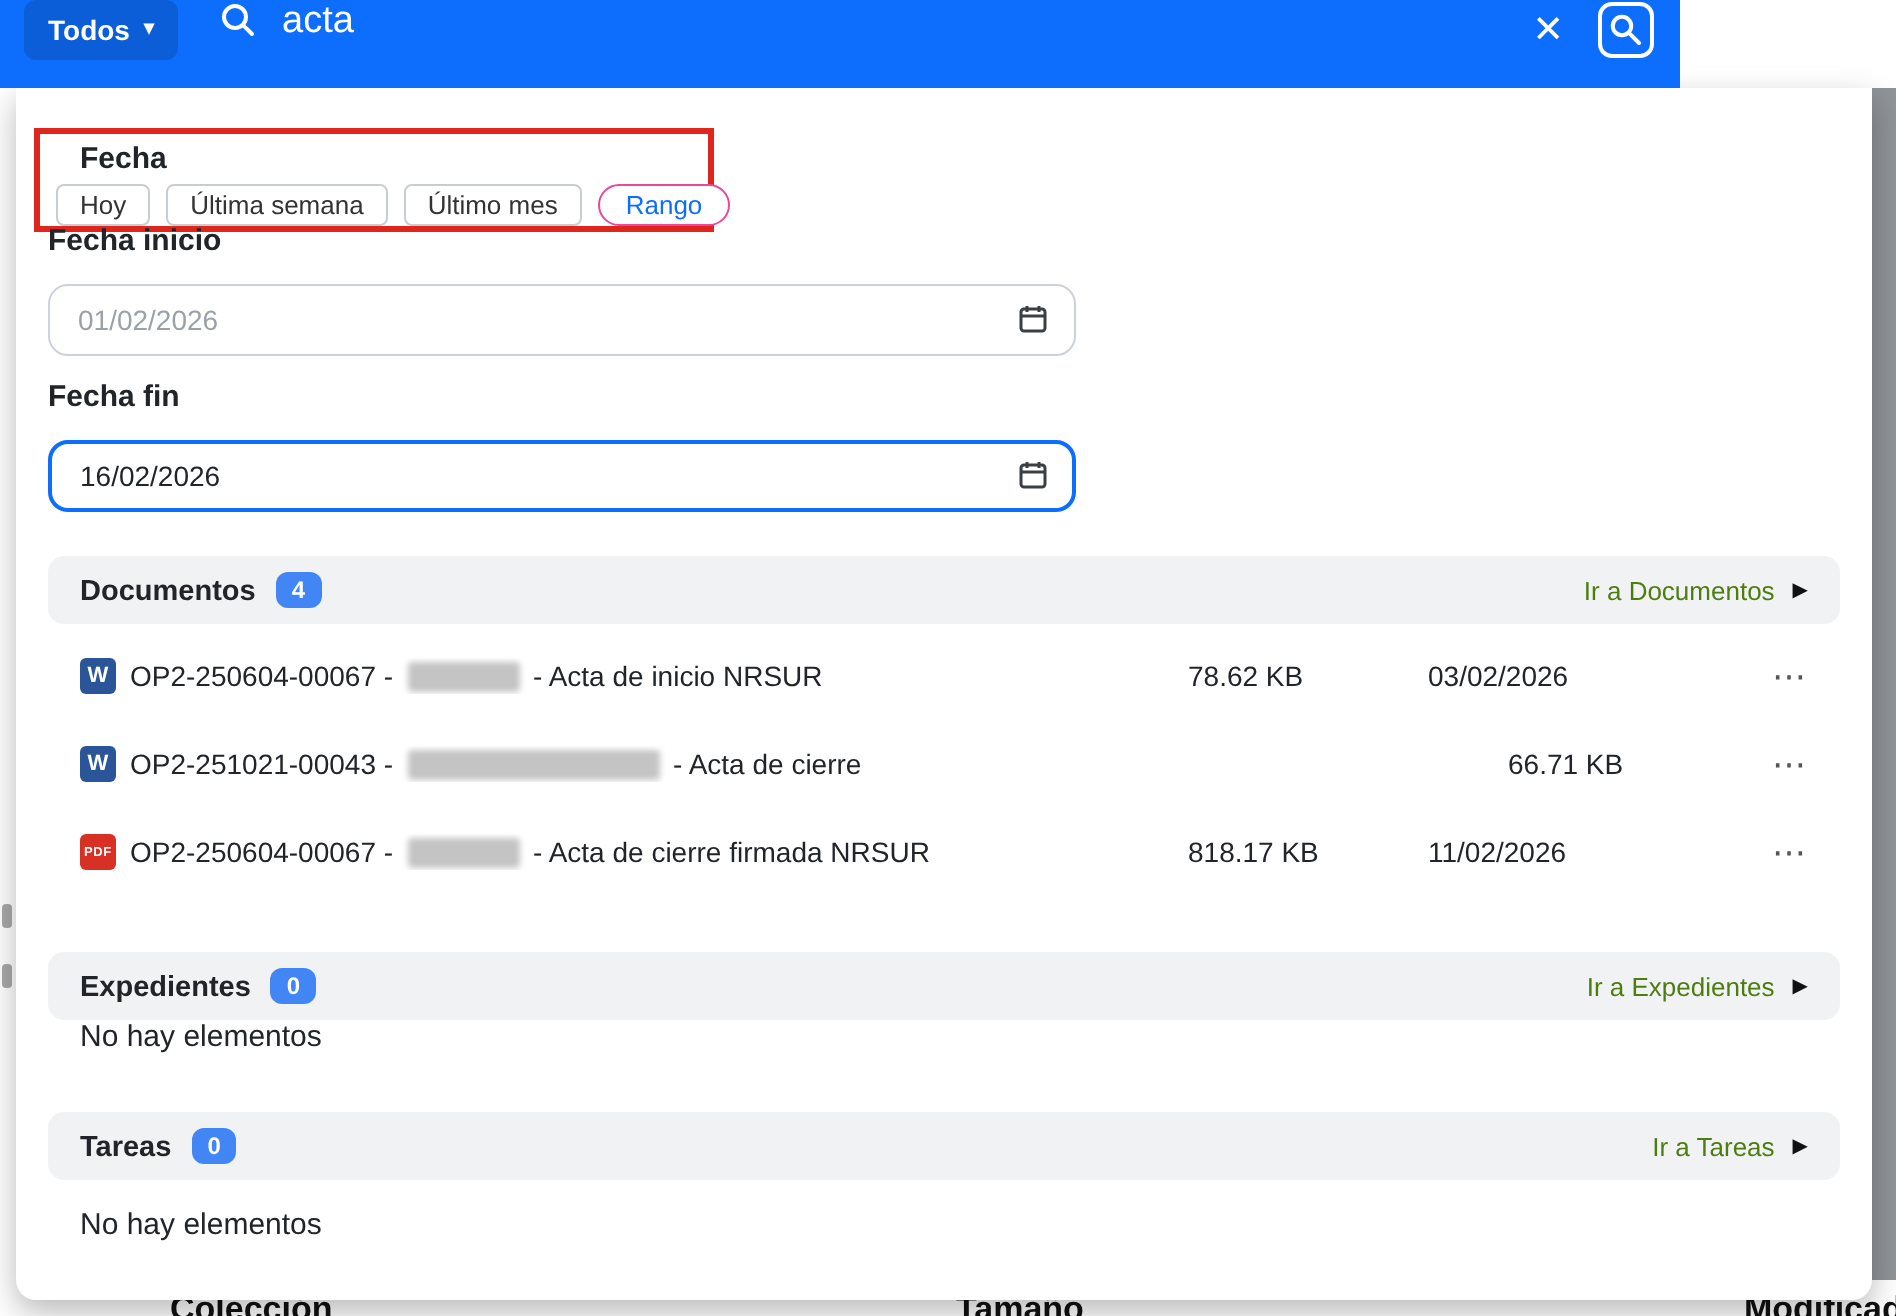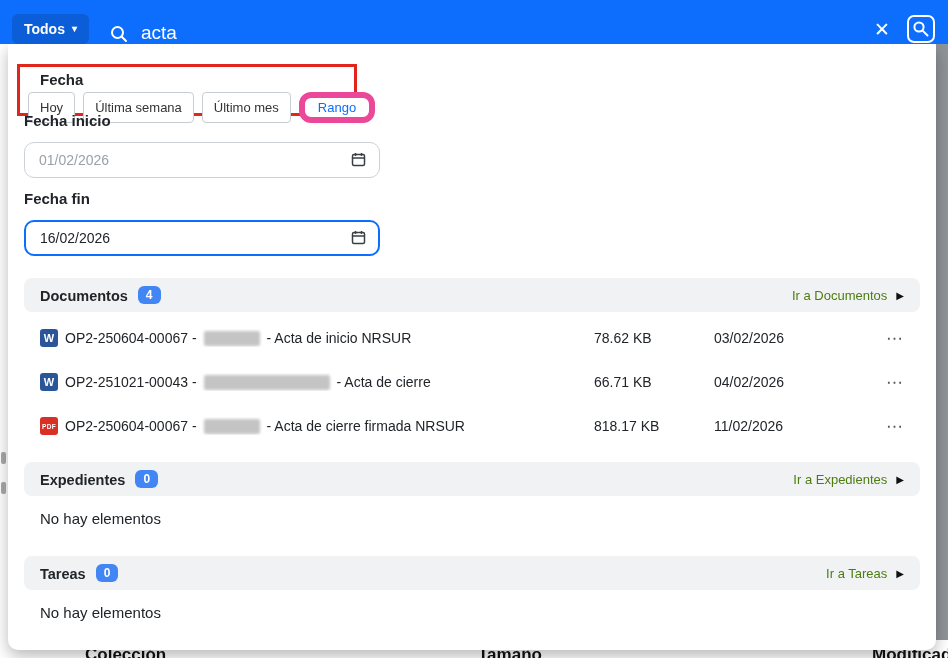--- a/index.html
+++ b/index.html
@@ -41,24 +41,24 @@
     right: 0; top: 44px;
     width: 12px; height: 596px;
     background: #8f9499;
     z-index: 1;
   }
 
   
   .topbar {
     position: absolute;
     top:0; left:0;
-    width: 948px; height: 44px;
+    width: 840px; height: 44px;
     background: #0d6efd;
     display: flex;
-    align-items: flex-end;
+    align-items: flex-start;
     z-index: 5;
   }
   .scope-btn {
     margin-left: 12px;
     background: #0b5ed7;
     border: none;
     color: #fff;
     font-family: inherit;
     font-weight: 700;
     font-size: 14px;
@@ -122,36 +122,36 @@
     color: #333;
     background: #fff;
     border: 1px solid #c8cdd2;
     border-radius: 4px;
     padding: 2px 11px;
     cursor: pointer;
     white-space: nowrap;
   }
   .chip.selected {
     color: #0d6efd;
-    border: 6px solid #ec4899;
+    border: 1px solid #ec4899;
     border-radius: 12px;
     padding: 2px 13px;
     font-weight: 400;
   }
 
   .field-label {
     position: absolute;
     left: 16px;
     font-size: 15px;
     font-weight: 700;
   }
   .lbl-inicio { top: 68px; }
   .lbl-fin { top: 146px; }
 
-  .date-wrap { position: absolute; left: 16px; width: 356px; height: 36px; }
+  .date-wrap { position: absolute; left: 16px; width: 514px; height: 36px; }
   .dw-inicio { top: 98px; }
   .dw-fin { top: 176px; }
   .date-input {
     width: 100%; height: 100%;
     font-family: inherit;
     font-size: 14px;
     padding: 0 40px 0 14px;
     border: 1px solid #cdd2d8;
     border-radius: 10px;
     color: #212529;
@@ -172,21 +172,21 @@
     left: 16px;
     width: 896px; height: 34px;
     background: #f0f2f4;
     border-radius: 8px;
     display: flex;
     align-items: center;
     justify-content: space-between;
     padding: 0 16px;
   }
   .sh-documentos { top: 234px; }
-  .sh-expedientes { top: 418px; }
+  .sh-expedientes { top: 432px; }
   .sh-tareas { top: 512px; }
   .sec-left { display: flex; align-items: flex-end; gap: 10px; }
   .sec-title { font-size: 14.5px; font-weight: 700; }
   .badge {
     background: #4285f4;
     color: #fff;
     font-size: 12px;
     font-weight: 700;
     padding: 2px 8px;
     border-radius: 6px;
@@ -355,21 +355,20 @@
       <span class="doc-more">⋯</span>
     </div>
     <div class="doc-row">
       <span class="doc-name">
         <span class="file-icon word">W</span>
         <span>OP2-251021-00043 -</span>
         <span class="redact w-lg"></span>
         <span>- Acta de cierre</span>
       </span>
       <span class="doc-size">66.71 KB</span>
-      <span class="doc-date">04/02/2026</span>
       <span class="doc-more">⋯</span>
     </div>
     <div class="doc-row">
       <span class="doc-name">
         <span class="file-icon pdf">PDF</span>
         <span>OP2-250604-00067 -</span>
         <span class="redact w-sm"></span>
         <span>- Acta de cierre firmada NRSUR</span>
       </span>
       <span class="doc-size">818.17 KB</span>

